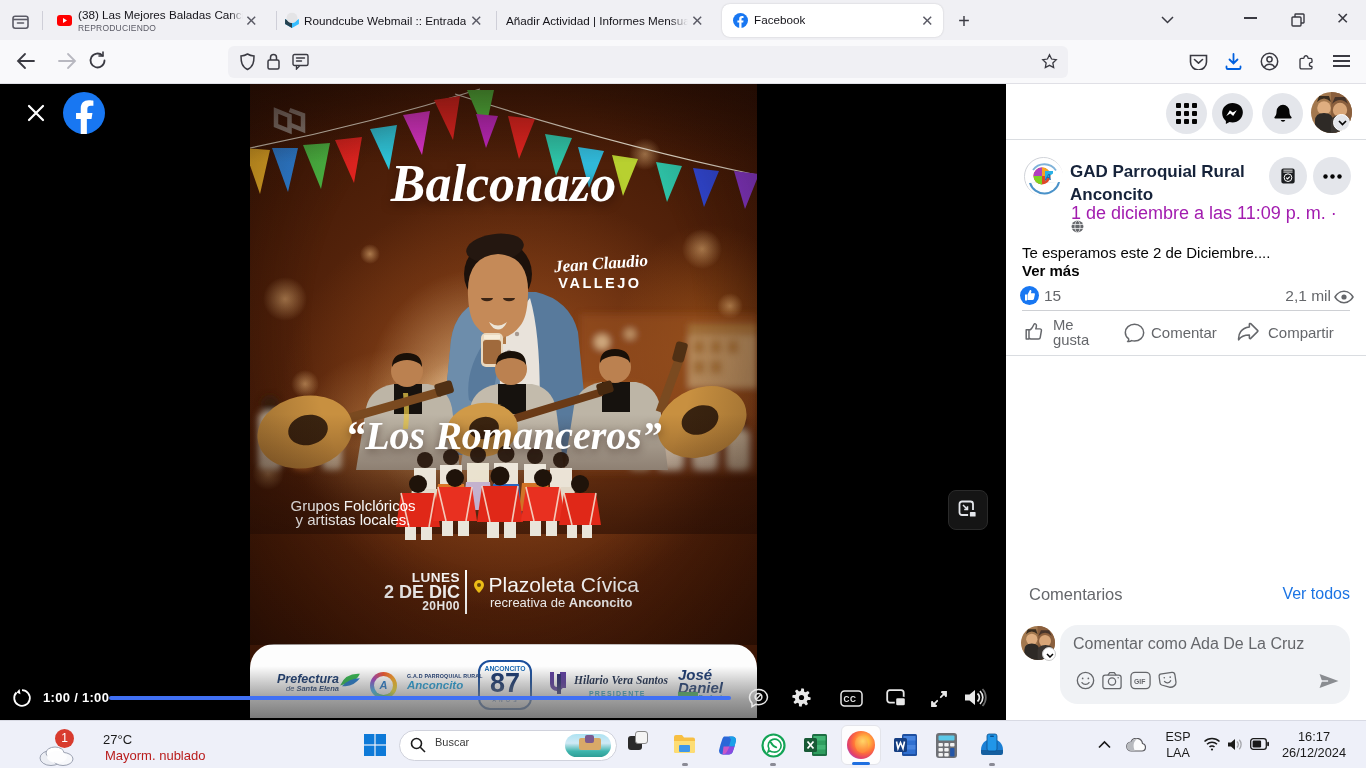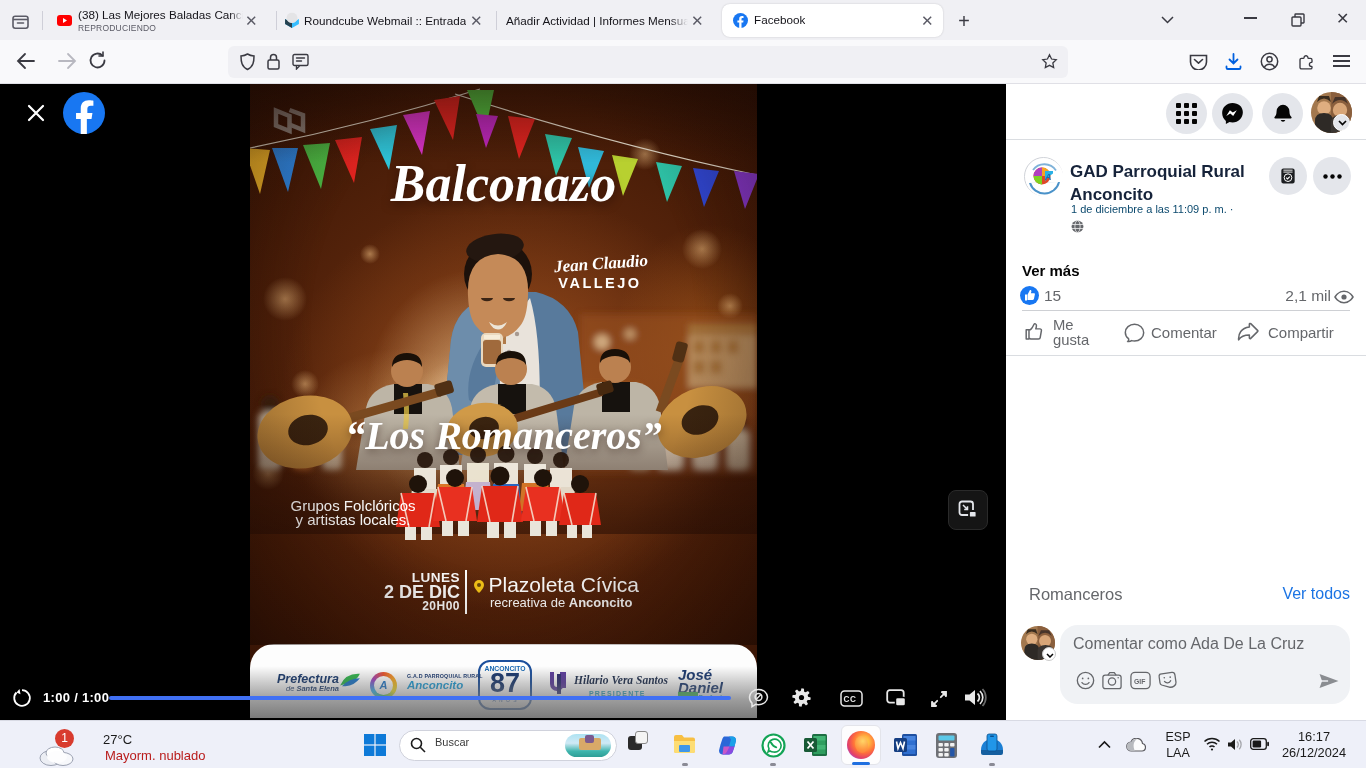--- a/index.html
+++ b/index.html
@@ -483,21 +483,21 @@
           <path d="M6 24.5 a14 14 0 0027 -.5z" fill="#fff"></path>
           <circle cx="17" cy="18" r="8.5" fill="#e04828"></circle>
           <path d="M17 9.5 a8.5 8.5 0 018.5 8.5 l-8.5 0z" fill="#f5a623"></path>
           <path d="M17 26.5 a8.5 8.5 0 01-8.5-8.5 l8.5 0z" fill="#7ed321"></path>
           <path d="M8.5 18 a8.5 8.5 0 018.5-8.5 l0 8.5z" fill="#b040bf"></path>
           <path d="M20 13 h8 v2.5 q-6 4 -8 8z" fill="#29b0e6"></path>
           <text x="20" y="22" font-size="9" font-weight="bold" fill="#1a6fb0" font-family="Liberation Sans" font-style="italic">A</text>
           <path d="M8 12 a14 14 0 0123 .5" fill="none" stroke="#2a7fc0" stroke-width="1.8" opacity=".6"></path>
         </svg>
       <div class="abs" style="left:64px;top:76px;width:220px;font-size:17px;font-weight:bold;color:#16233a;line-height:23px">GAD Parroquial Rural Anconcito</div>
-      <div class="abs" style="left:65px;top:119px;font-size:11px;color:#0c4a6e">1 de diciembre a las 11:09 p. m. ·</div>
+      <div class="abs" style="left:65px;top:119px;font-size:18px;color:#a21caf">1 de diciembre a las 11:09 p. m. ·</div>
       <svg class="abs" style="left:65px;top:136px" width="13" height="13" viewBox="0 0 16 16">
           <circle cx="8" cy="8" r="7.3" fill="#65676b"></circle>
           <g stroke="#fff" stroke-width="1" fill="none" opacity=".9">
             <ellipse cx="8" cy="8" rx="3.2" ry="7.3"></ellipse>
             <path d="M1 5.5h14M1 10.5h14"></path>
           </g>
         </svg>
       <div class="fbcirc" style="left:263px;top:73px;width:38px;height:38px">
           <svg width="20" height="20" viewBox="0 0 24 24">
             <path d="M4 5.5A2.5 2.5 0 016.5 3h11A2.5 2.5 0 0120 5.5v13a2.5 2.5 0 01-2.5 2.5h-11A2.5 2.5 0 014 18.5z" fill="#1c1e21"></path>
@@ -507,20 +507,21 @@
           </svg>
         </div>
       <div class="fbcirc" style="left:307px;top:73px;width:38px;height:38px">
           <svg width="19" height="5" viewBox="0 0 19 5" fill="#050505">
             <circle cx="2.5" cy="2.5" r="2.2"></circle>
             <circle cx="9.5" cy="2.5" r="2.2"></circle>
             <circle cx="16.5" cy="2.5" r="2.2"></circle>
           </svg>
         </div>
 
+      <div class="abs" style="left:16px;top:160px;font-size:15px;color:#050505">Te esperamos este 2 de Diciembre....</div>
       <div class="abs" style="left:16px;top:178px;font-size:15px;font-weight:bold;color:#050505">Ver más</div>
 
       <svg class="abs" style="left:14px;top:202px" width="19" height="19" viewBox="0 0 19 19">
           <circle cx="9.5" cy="9.5" r="9.5" fill="#1877f2"></circle>
           <path d="M5 8.5h2v6H5zM7.5 14V8.8l2.3-4.6c.2-.5 1.6-.3 1.6.9 0 .8-.5 2.1-.5 2.1h3.1c.6 0 1 .6.9 1.1l-.9 4.5c-.1.5-.6 1.2-1.4 1.2z" fill="#fff"></path>
         </svg>
       <div class="abs" style="left:38px;top:203px;font-size:15.5px;color:#65676b">15</div>
       <div class="abs" style="right:35px;top:203px;font-size:15.5px;color:#65676b">2,1 mil</div>
       <svg class="abs" style="right:12px;top:206px" width="20" height="14" viewBox="0 0 20 14" fill="none" stroke="#65676b" stroke-width="1.5">
           <path d="M1 7s3.3-5.7 9-5.7S19 7 19 7s-3.3 5.7-9 5.7S1 7 1 7z"></path>
@@ -535,21 +536,21 @@
       <svg class="abs" style="left:118px;top:238px" width="21" height="21" viewBox="0 0 24 24" fill="none" stroke="#65676b" stroke-width="1.7">
           <path d="M12 2.5C6.2 2.5 1.5 6.7 1.5 11.9c0 2.9 1.4 5.4 3.7 7.1.3.2.3 2-.7 3.3 1.6.3 3.8-.7 4.2-1 1 .3 2.1.4 3.3.4 5.8 0 10.5-4.2 10.5-9.4S17.8 2.5 12 2.5z"></path>
         </svg>
       <div class="abs" style="left:145px;top:240px;font-size:15px;color:#65676b">Comentar</div>
       <svg class="abs" style="left:231px;top:238px" width="22" height="20" viewBox="0 0 24 22" fill="none" stroke="#65676b" stroke-width="1.7" stroke-linejoin="round">
           <path d="M13.5 5.5v-3c0-.8.9-1.2 1.5-.7l7.5 7.4c.4.4.4 1 0 1.4L15 18c-.6.6-1.5.2-1.5-.7v-3.1c-6 0-9.5 1.6-11.8 5.4-.5-6.6 2.8-13 11.8-14.1z"></path>
         </svg>
       <div class="abs" style="left:262px;top:240px;font-size:15px;color:#65676b">Compartir</div>
       <div class="abs" style="left:0;top:271px;width:360px;height:1px;background:#dadde1"></div>
 
-      <div class="abs" style="left:23px;top:501px;font-size:16.5px;color:#65676b">Romanceros</div>
+      <div class="abs" style="left:23px;top:501px;font-size:16.5px;color:#65676b">Comentarios</div>
       <div class="abs" style="right:16px;top:501px;font-size:16px;color:#1b74e4">Ver todos</div>
       <svg class="abs" style="left:15px;top:542px;border-radius:50%" width="34" height="34" viewBox="0 0 41 41">
           <rect width="41" height="41" fill="#a3784e"></rect>
           <rect x="20" width="21" height="41" fill="#8a5f3d"></rect>
           <circle cx="13" cy="16" r="6.8" fill="#dfae80"></circle>
           <path d="M4 41 v-12 q0-8 9-8 q9 0 9 8 v12z" fill="#2e2a26"></path>
           <circle cx="29" cy="18" r="7.2" fill="#d8a678"></circle>
           <path d="M20 41 v-10 q0-8 9.5-8 q9.5 0 9.5 8 v10z" fill="#3a3531"></path>
           <path d="M6 10 q7-7 14 0 l-2-6 h-10z" fill="#3a2c1e"></path>
           <path d="M21 12 q8-8 16 0 l-3-7 h-10z" fill="#46342a"></path>

